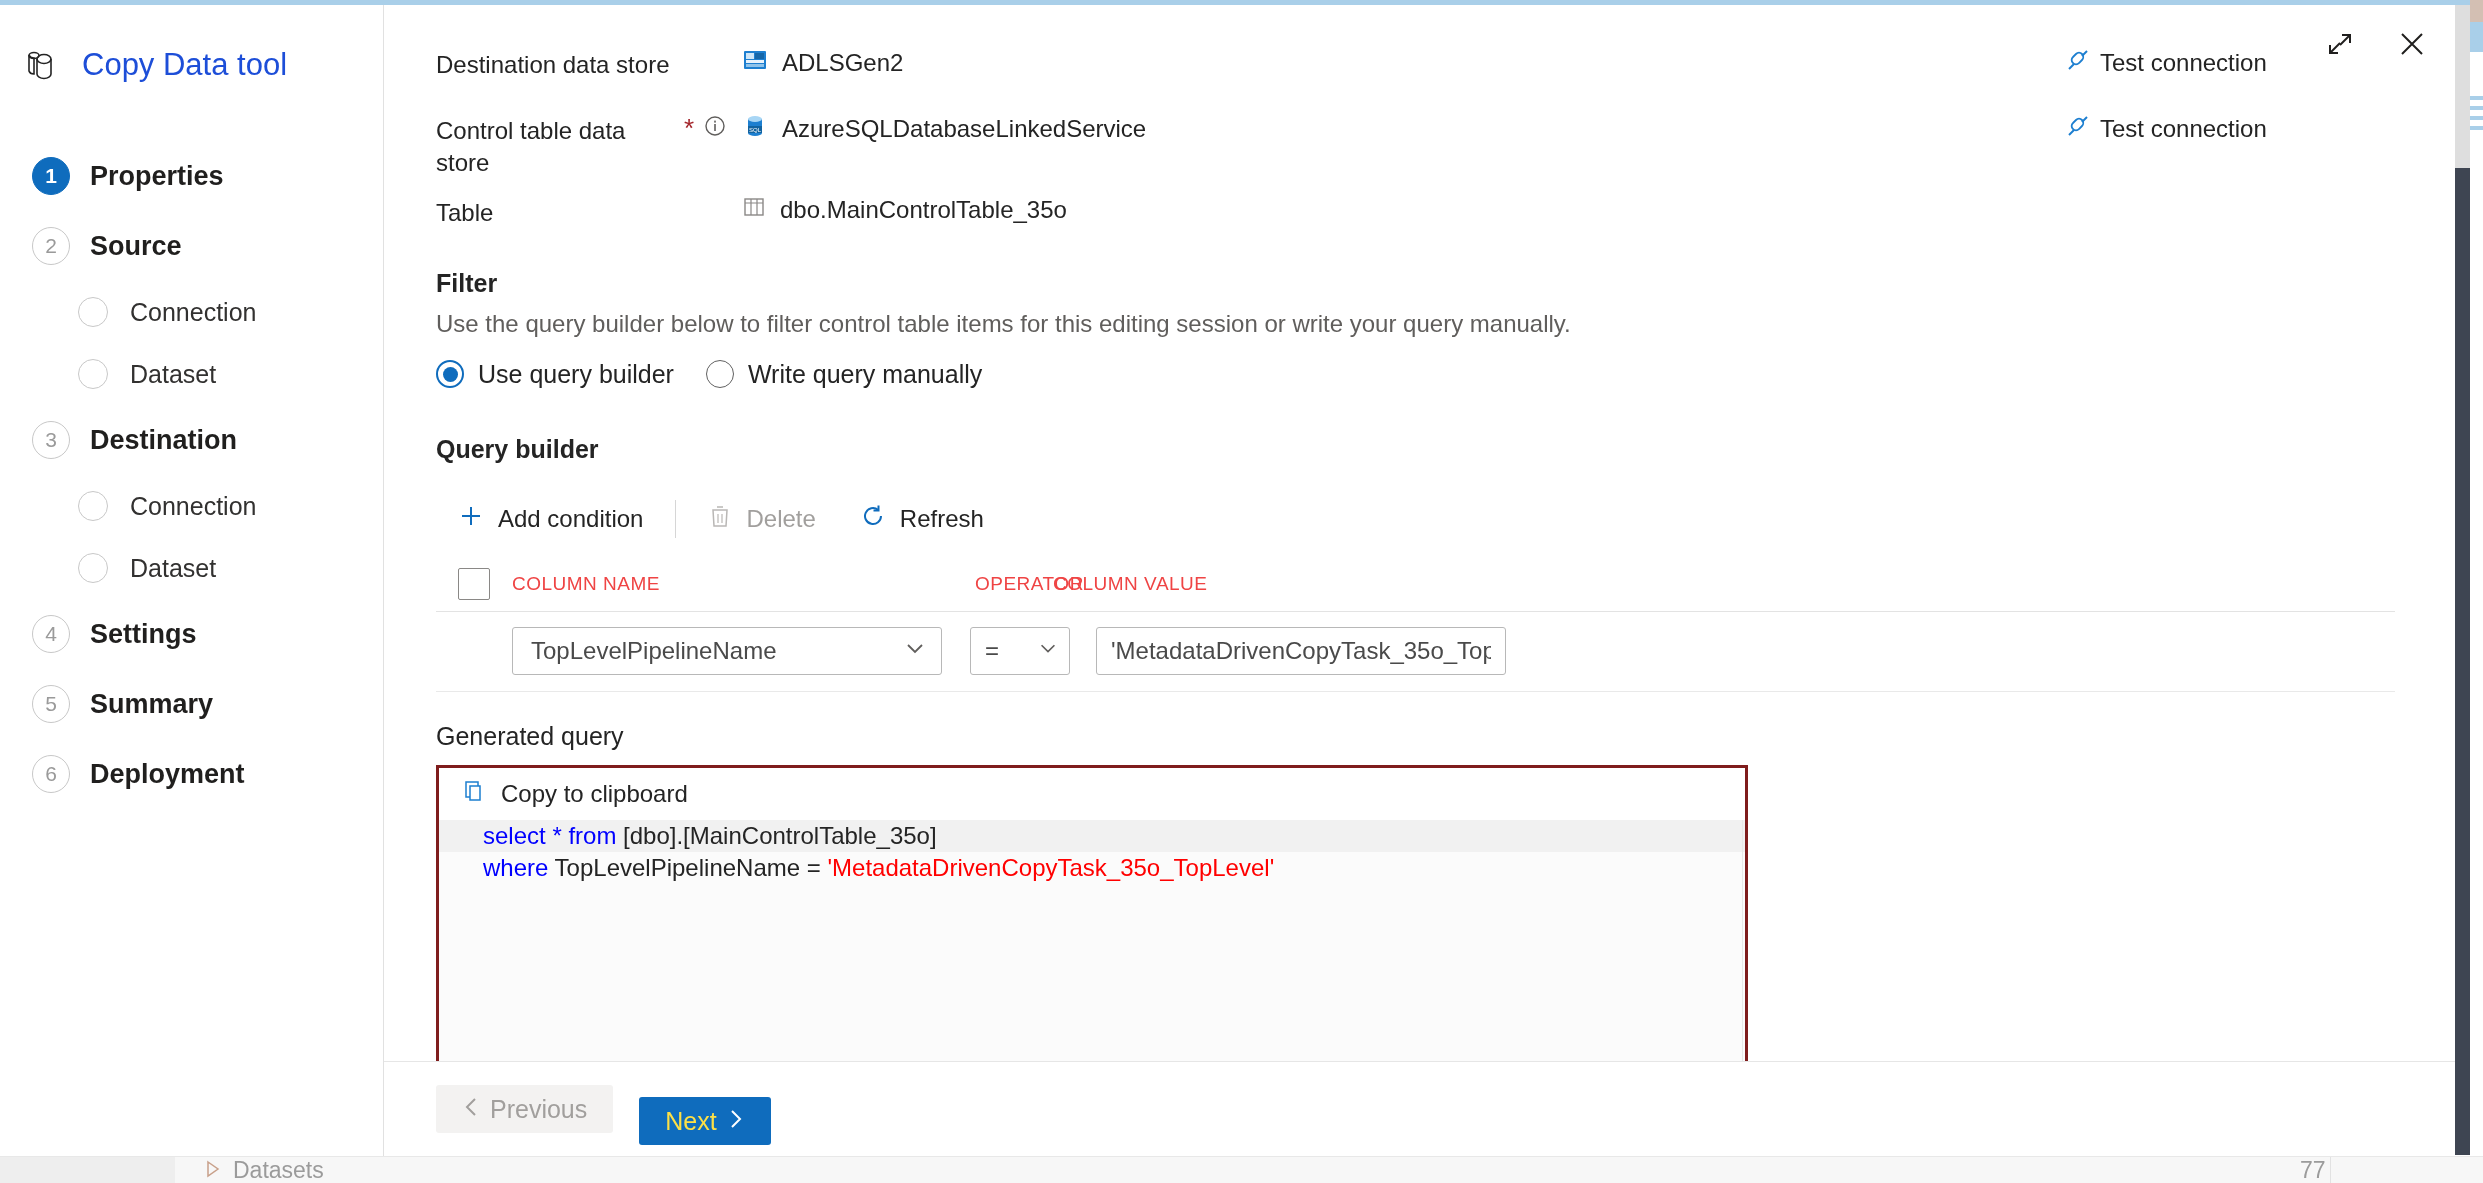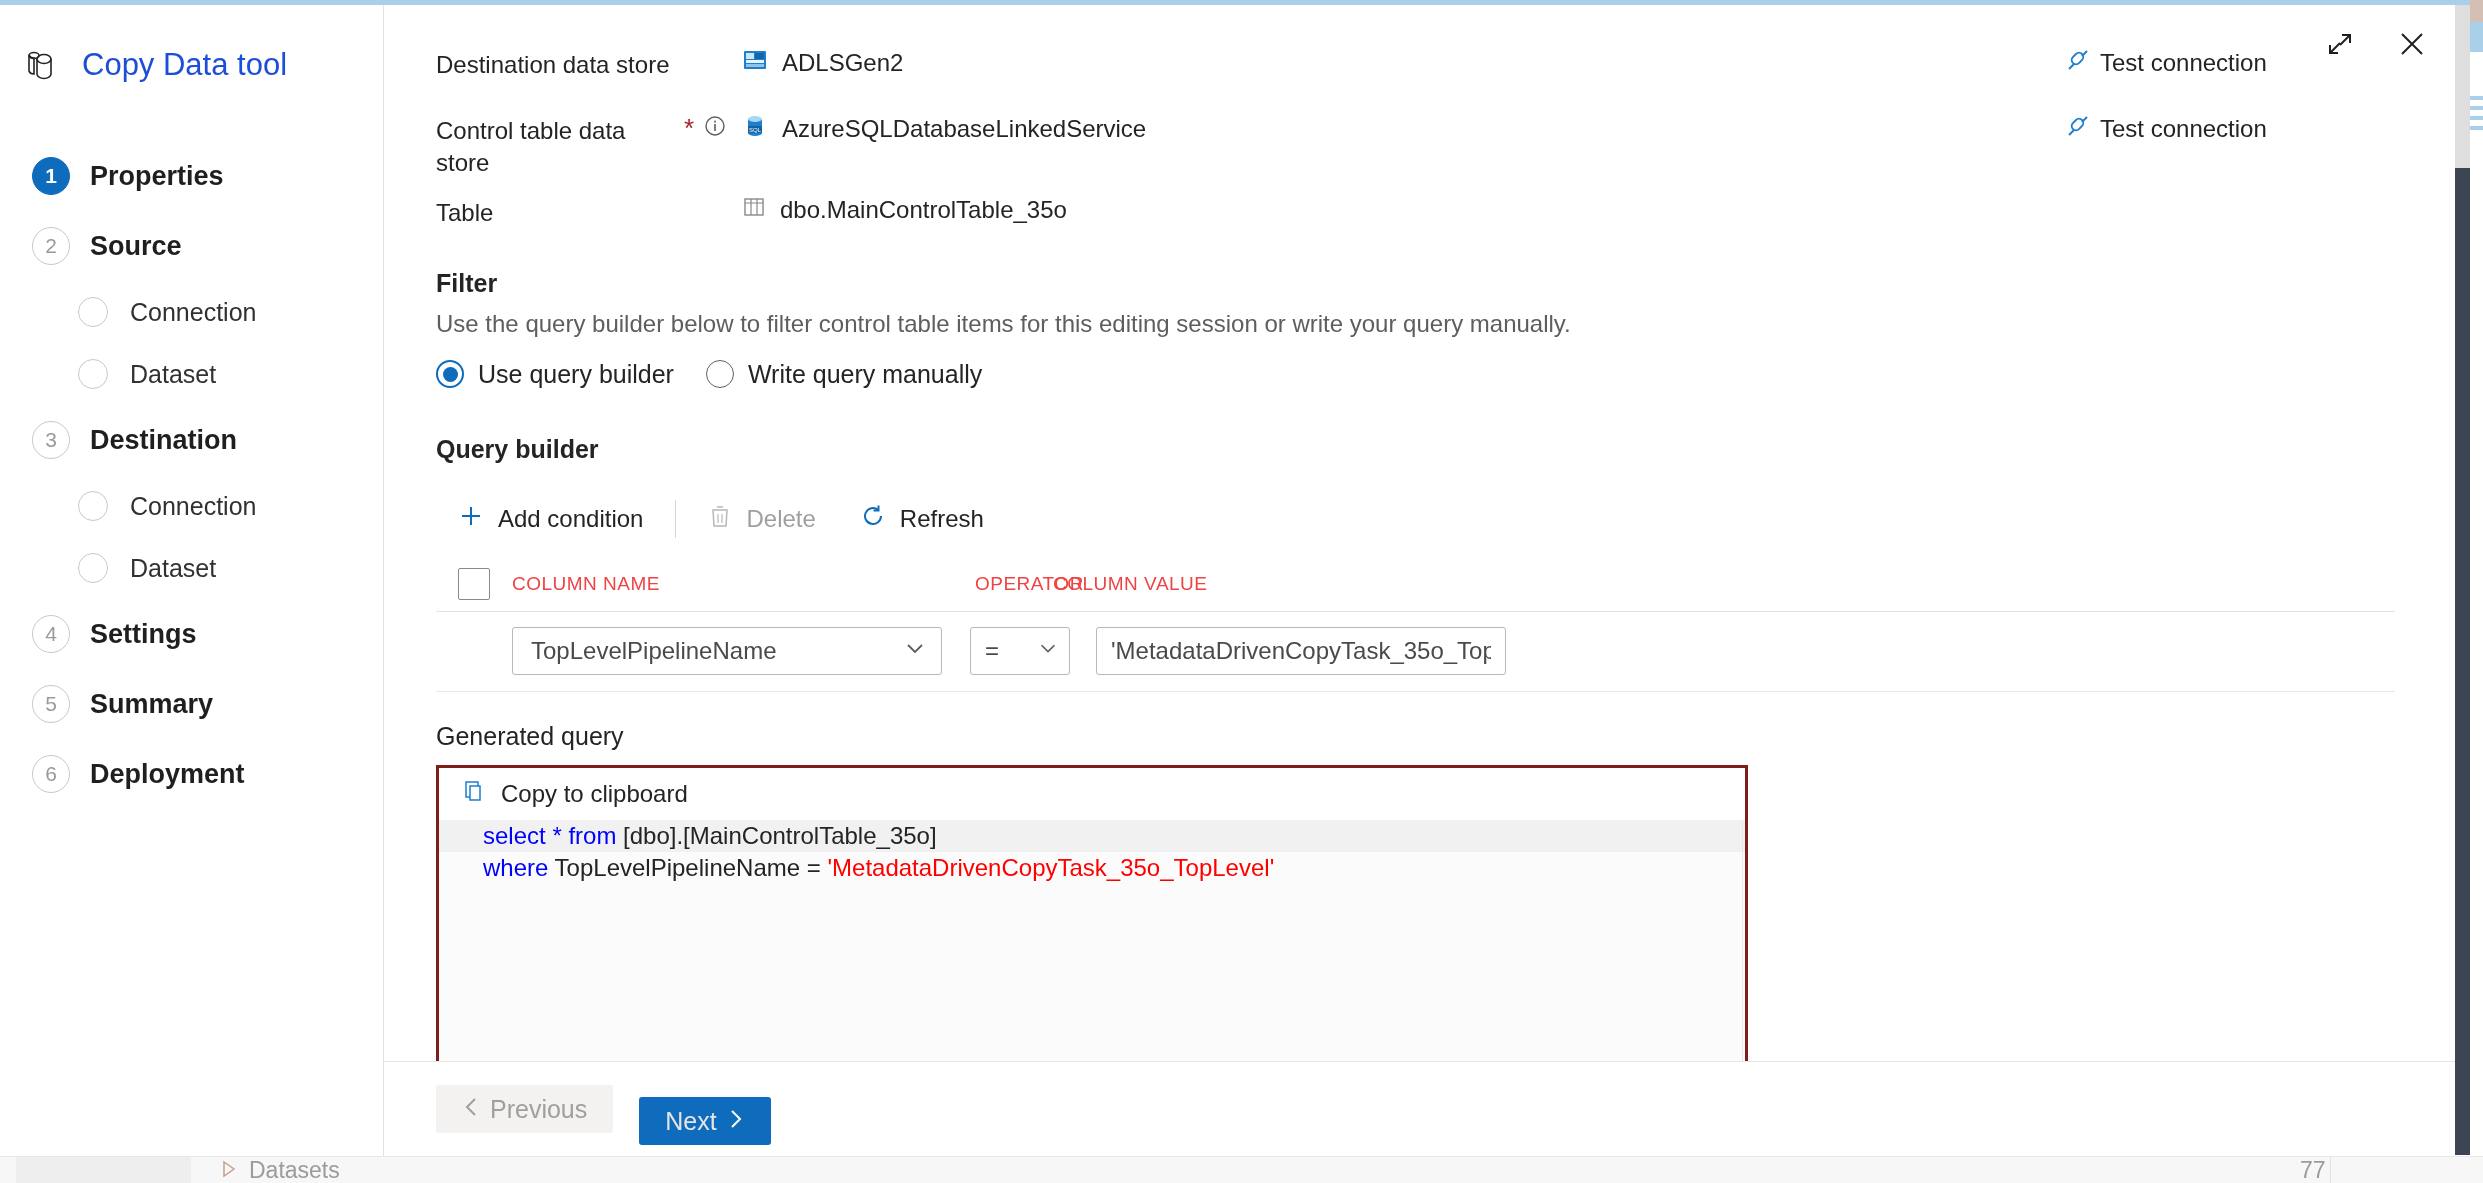--- a/index.html
+++ b/index.html
@@ -30,21 +30,21 @@
   }
   #bg-right-lines {
     position: absolute; left: 2470px; top: 96px; width: 13px; height: 46px;
   }
   #bg-right-lines i {
     display: block; height: 4px; margin-bottom: 6px; background: #a9cfe9;
   }
   #bg-bottom-row {
     position: absolute; left: 0; top: 1156px; width: 2483px; height: 27px;
     background: #f7f7f7; border-top: 1px solid #e8e8e8;
-    display: flex; align-items: center; padding-left: 16px;
+    display: flex; align-items: center;
   }
   #bg-bottom-row .gut { width: 175px; height: 27px; background: #eeeeee; }
   #bg-bottom-row .cell {
     display: flex; align-items: center; gap: 12px;
     padding-left: 30px; color: #9b9b9b; font-size: 23px;
   }
   #bg-bottom-row .count {
     position: absolute; left: 2300px; color: #9b9b9b; font-size: 23px;
   }
   #bg-bottom-row .sep {
@@ -247,21 +247,21 @@
     position: absolute; left: 0; top: 1056px; width: 2071px; height: 95px;
     border-top: 1px solid #e6e6e6; background: #ffffff;
     display: flex; align-items: center; padding-left: 52px; gap: 26px;
   }
   .btn {
     height: 48px; border-radius: 3px; font-size: 25px; font-family: inherit;
     display: flex; align-items: center; gap: 10px; padding: 0 26px; cursor: pointer;
     border: none;
   }
   #btn-prev { background: #f3f2f1; color: #a19f9d; cursor: default; }
-  #btn-next { background: #0f6cbd; color: #e5e5e5; margin-top: 24px; }
+  #btn-next { background: #0f6cbd; color: #fde047; margin-top: 24px; }
 </style>
 </head>
 <body>
 
 <div id="bg-layer">
   <div id="bg-topstrip"></div>
   <div id="bg-right-col"></div>
   <div id="bg-right-swatch"></div>
   <div id="bg-right-blue"></div>
   <div id="bg-right-lines">

